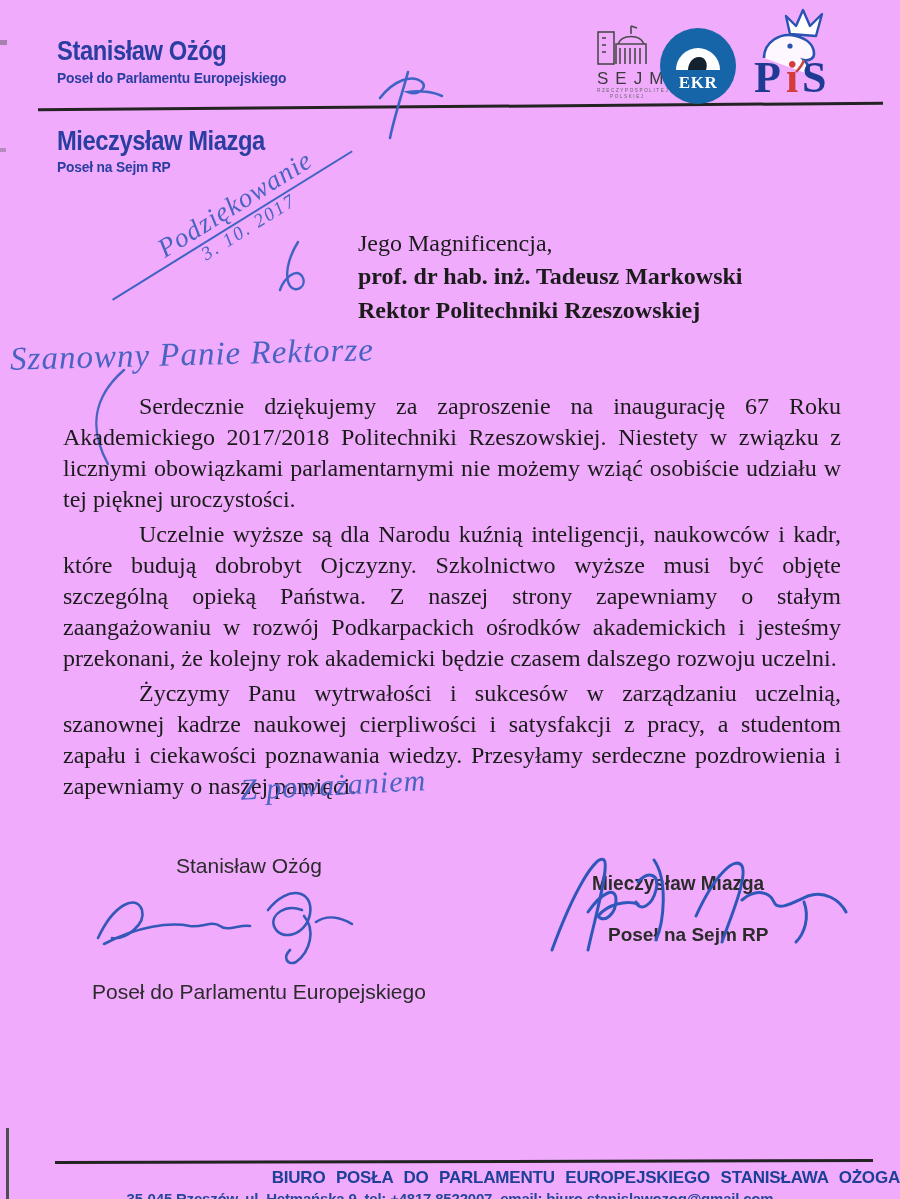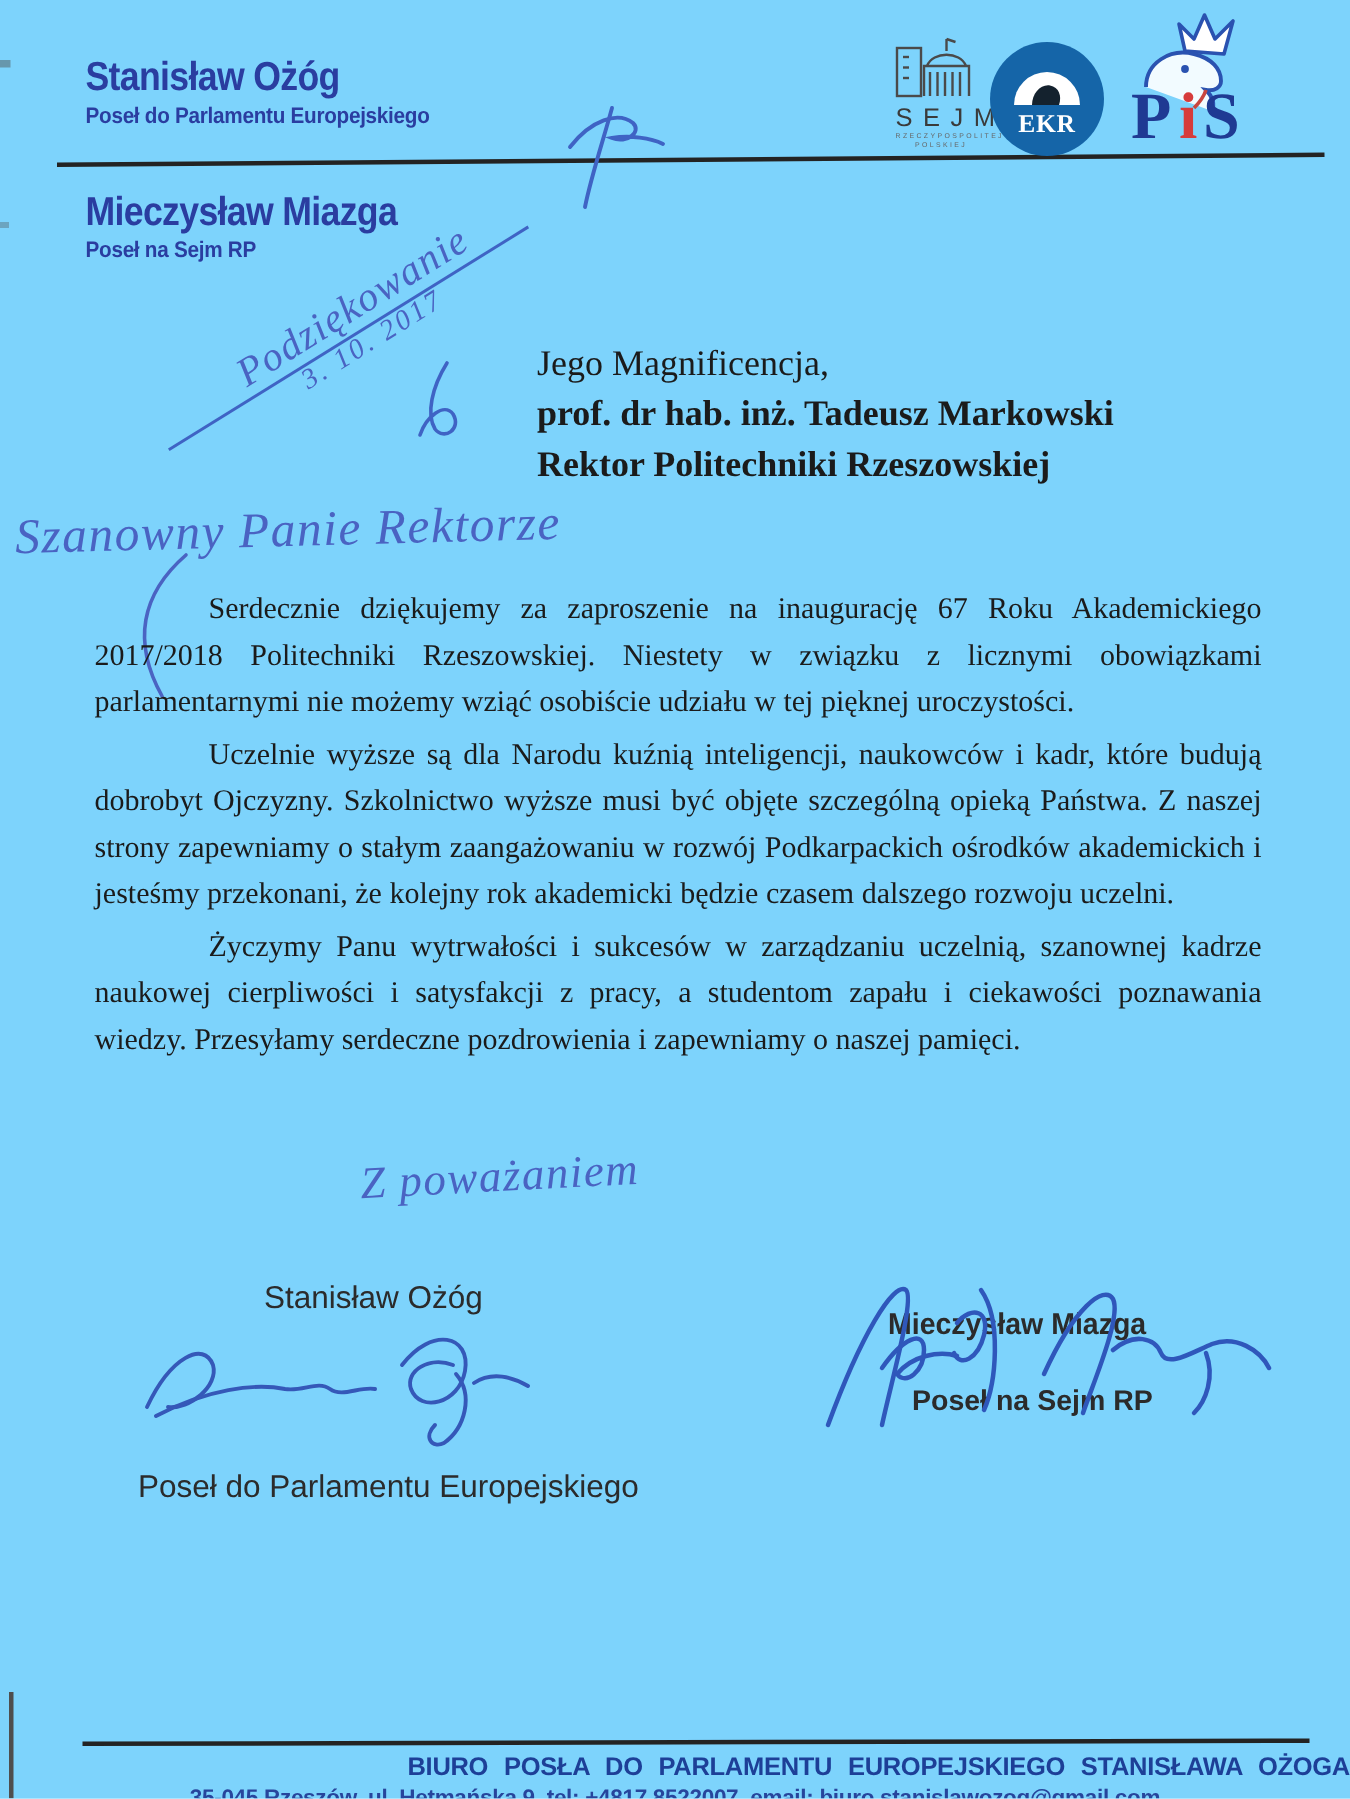--- a/index.html
+++ b/index.html
@@ -1,19 +1,19 @@
 <!DOCTYPE html>
 <html><head>
 <meta charset="utf-8">
 <style>
   html,body{margin:0;padding:0;}
   .page{
     position:relative;
     width:900px;height:1199px;
-    background:#7dd3fc;
+    background:#f0abfc;
     overflow:hidden;
     font-family:"Liberation Serif", serif;
     color:#1b1b1b;
   }
   
   .sender-name{
     position:absolute;left:57px;
     font-family:"Liberation Sans", sans-serif;
     font-weight:bold;color:#2a3da0;
     font-size:27px;letter-spacing:-0.5px;
@@ -51,21 +51,21 @@
     position:absolute;left:545px;top:132px;
     font-size:20px;white-space:nowrap;
   }
   .addr{position:absolute;left:358px;font-size:24px;white-space:nowrap;}
   #addr1{top:230px;}
   #addr2{top:263px;font-weight:bold;}
   #addr3{top:297px;font-weight:bold;}
 
   #body-text{
     position:absolute;left:63px;top:391px;width:778px;
-    font-size:20px;line-height:31px;text-align:justify;
+    font-size:24px;line-height:31px;text-align:justify;
   }
   #body-text p{margin:0 0 4px 0;text-indent:76px;}
 
   
   .hand{
     position:absolute;
     font-family:"Liberation Serif", serif;
     font-style:italic;
     color:#4a63c2;
     white-space:nowrap;

